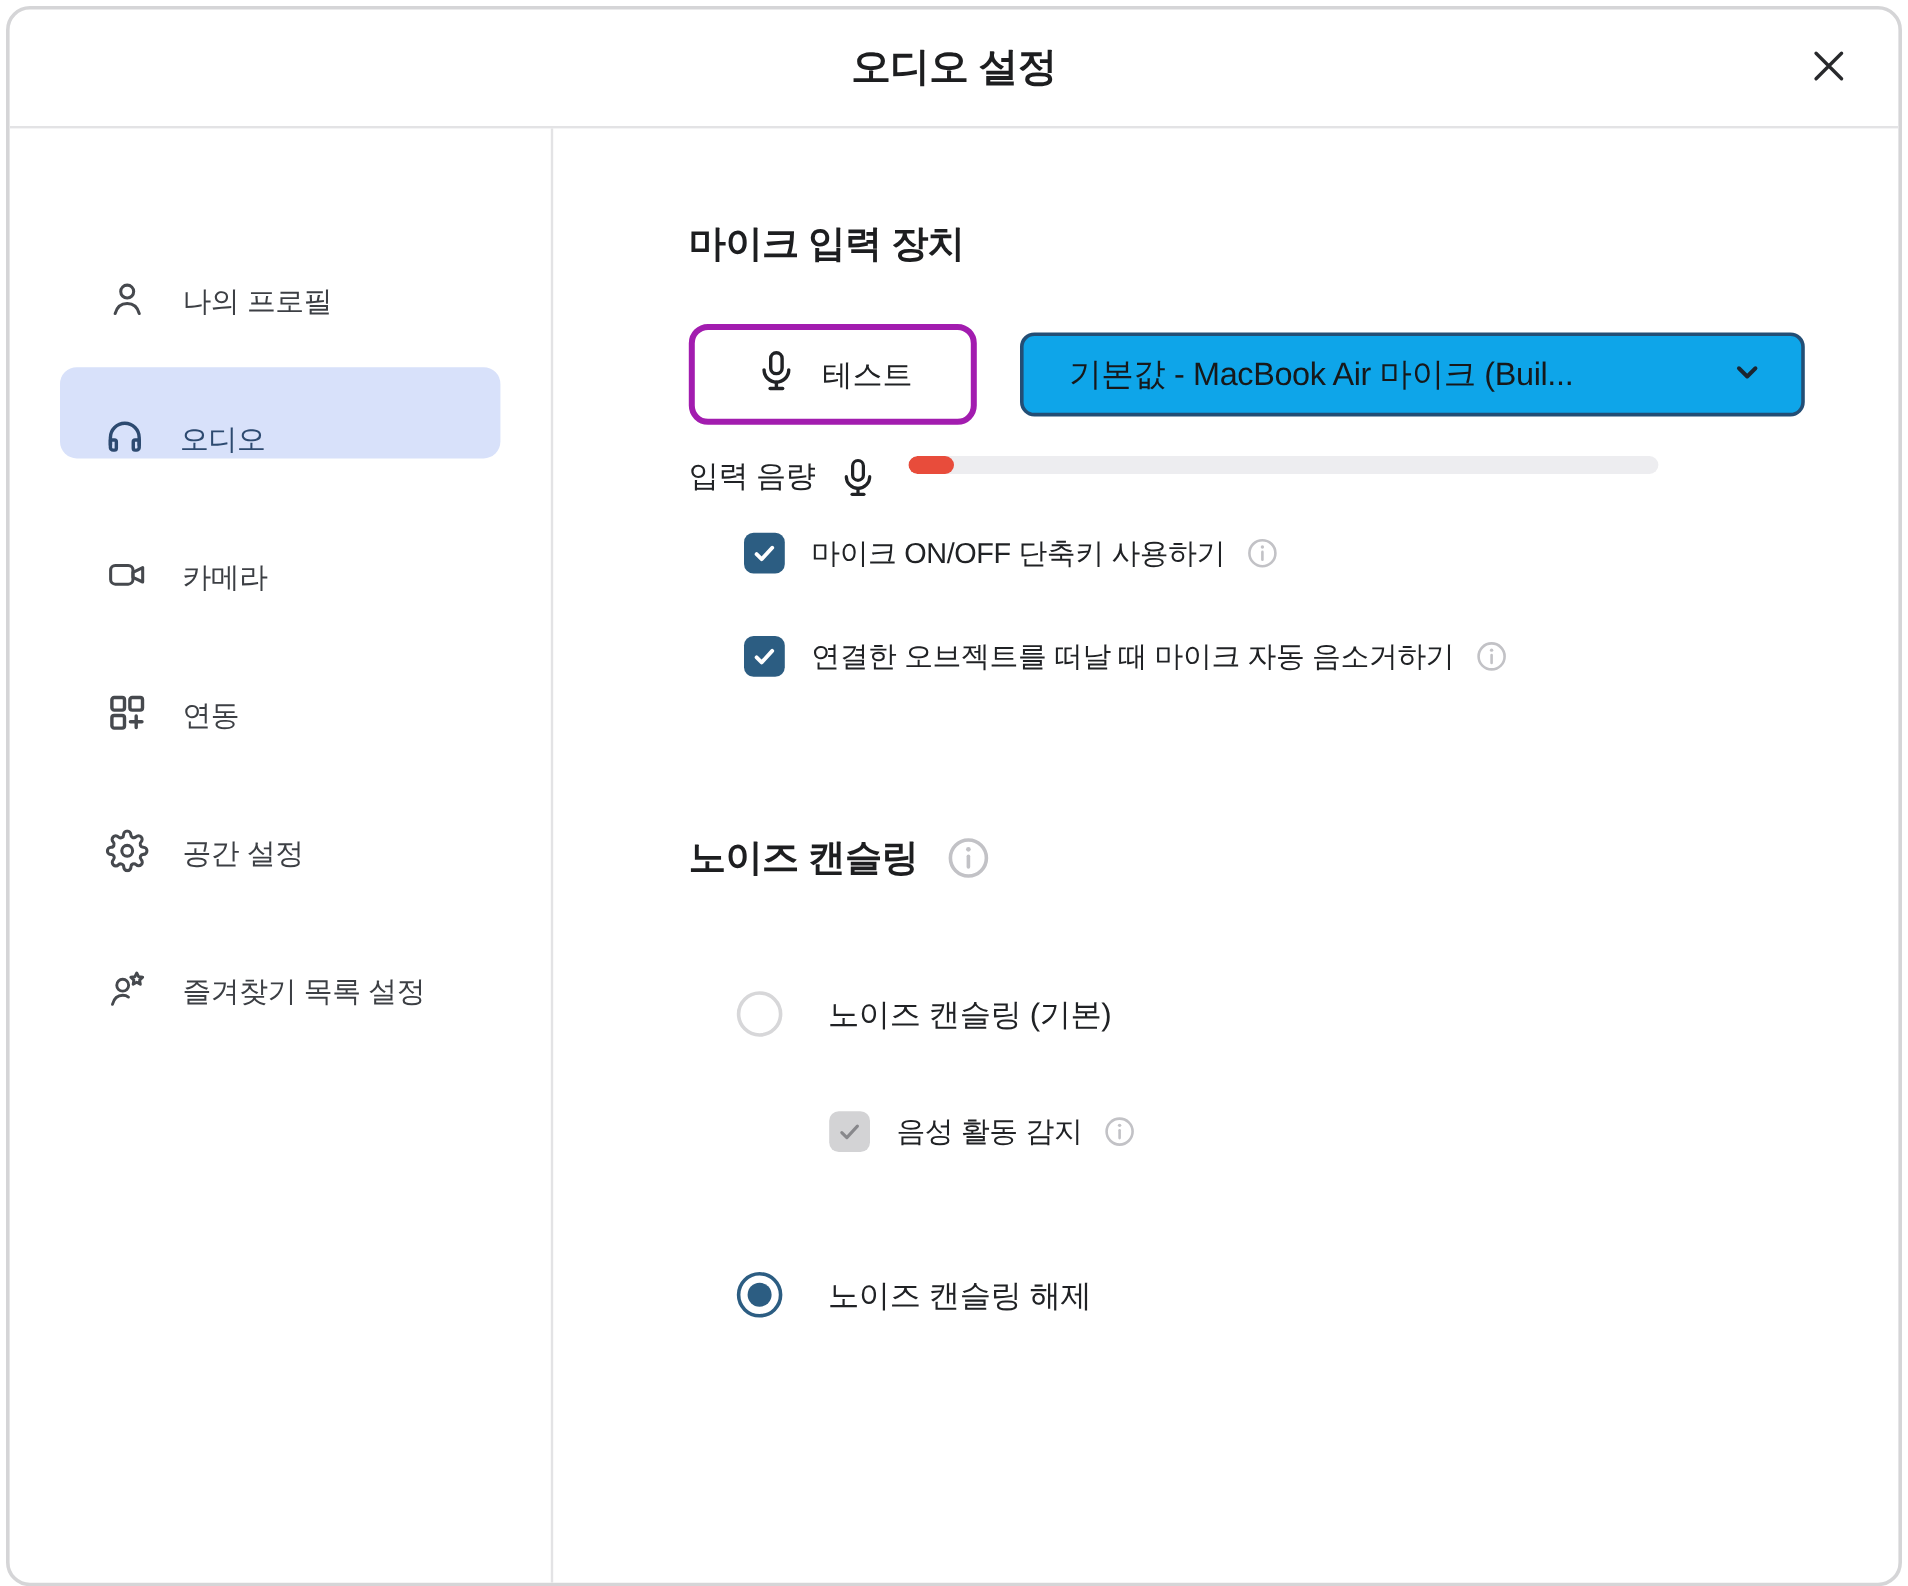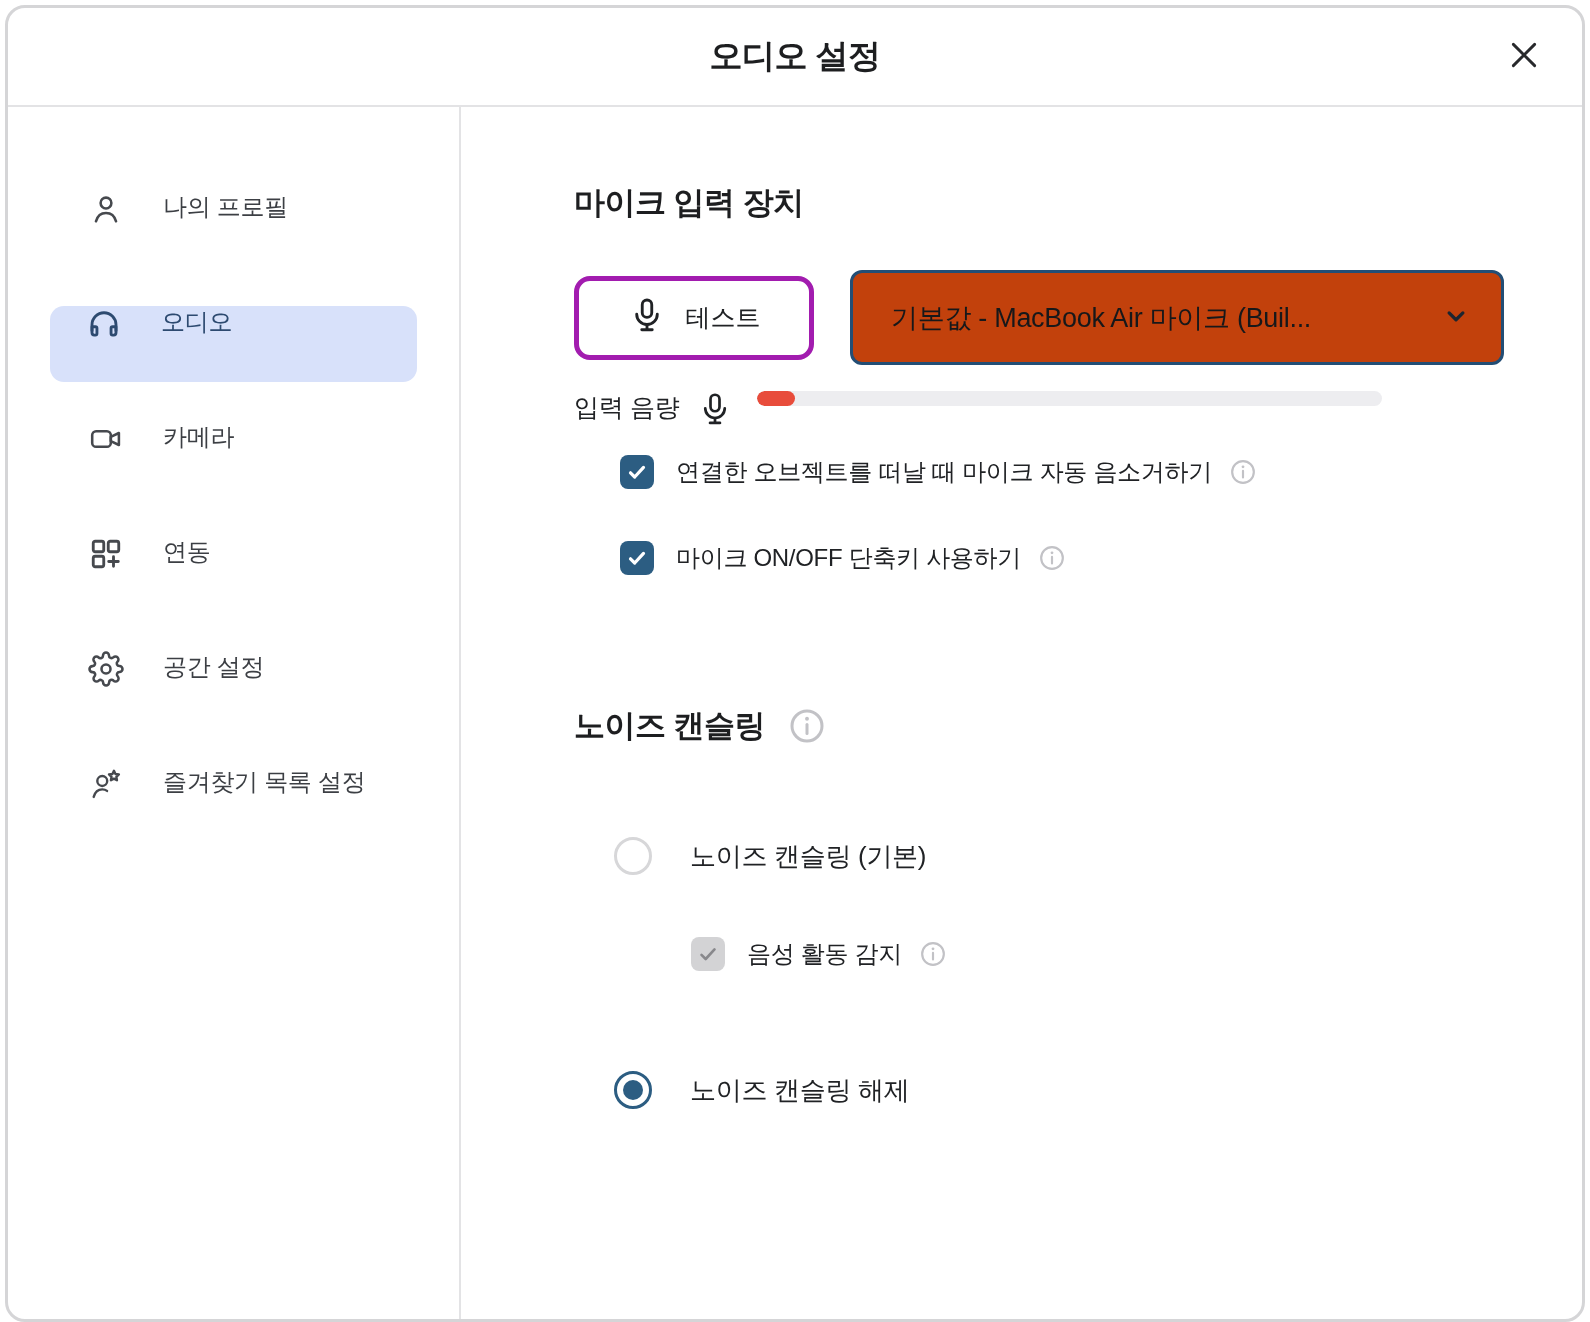--- a/index.html
+++ b/index.html
@@ -29,21 +29,21 @@
   
   .dlg-body { flex:1; display:flex; min-height:0; }
 
   
   .sidebar {
     width:453px; flex:0 0 453px; border-right:2px solid #e3e3e5;
     padding-top:84px;
   }
   .side-item {
     height:76px; margin:0 42px 39px 42px; border-radius:14px;
-    display:flex; align-items:flex-start; padding-left:38px; gap:39px;
+    display:flex; align-items:flex-end; padding-left:38px; gap:28px;
     color:#46494e; cursor:pointer;
   }
   .side-item .s-icon { width:36px; height:36px; flex:0 0 36px; display:flex; align-items:center; justify-content:center; }
   .side-item .s-icon svg { width:36px; height:36px; }
   .side-item .s-label { font-size:24px; color:#3c3f44; letter-spacing:-0.3px; }
   .side-item.selected { background:#d8e1fa;padding-left:36px; }
   .side-item.selected .s-label { color:#2d4a70; font-weight:500; }
   .side-item.selected .s-icon { color:#2d4a70; }
 
   
@@ -51,21 +51,21 @@
   .section-heading { font-size:31px; font-weight:700; color:#1d1e20; letter-spacing:-0.5px; display:flex; align-items:center; gap:24px; }
 
   .device-row { margin-top:46px; display:flex; gap:36px; align-items:center; }
   .test-btn {
     width:240px; height:84px; border:5px solid #a21caf; border-radius:16px; background:#fff;
     display:flex; align-items:center; justify-content:center; gap:20px;
     font-size:25px; color:#202225; cursor:pointer; font-family:inherit;
   }
   .test-btn svg { width:38px; height:38px; }
   .device-select {
-    width:654px; height:95px; border:3px solid #234e75; border-radius:12px; background:#c2410c;
+    width:654px; height:70px; border:3px solid #234e75; border-radius:12px; background:#0ea5e9;
     display:flex; align-items:center; justify-content:space-between;
     padding:0 30px 0 38px; cursor:pointer;
   }
   .device-select .sel-text { font-size:27px; color:#17181a; letter-spacing:-0.3px; white-space:nowrap; overflow:hidden; }
   .device-select svg { width:30px; height:30px; flex:0 0 30px; }
 
   .volume-row { margin-top:26px; display:flex; align-items:flex-start; }
   .volume-label { font-size:25px; color:#202225; letter-spacing:-0.3px; }
   .volume-mic { width:36px; height:36px; margin-left:18px; color:#202225; }
   .volume-mic svg { width:36px; height:36px; }
@@ -236,37 +236,37 @@
 
         <div class="check-group">
 
 
           <div class="check-row">
             <span class="checkbox">
               <svg viewBox="0 0 24 24" fill="none" stroke="#ffffff" stroke-width="3.2" stroke-linecap="round" stroke-linejoin="round">
                 <path d="M5.5 12.8l4.2 4.2 8.8-9.6"></path>
               </svg>
             </span>
-            <span class="check-label">연결한 오브젝트를 떠날 때 마이크 자동 음소거하기</span>
+            <span class="check-label">마이크 ON/OFF 단축키 사용하기</span>
             <span class="info-icon">
               <svg viewBox="0 0 24 24" fill="none" stroke="#c2c2c6" stroke-width="2">
                 <circle cx="12" cy="12" r="10"></circle>
                 <line x1="12" y1="11" x2="12" y2="17" stroke-linecap="round"></line>
                 <circle cx="12" cy="7.2" r="1.3" fill="#c2c2c6" stroke="none"></circle>
               </svg>
             </span>
           </div>
 
           <div class="check-row">
             <span class="checkbox">
               <svg viewBox="0 0 24 24" fill="none" stroke="#ffffff" stroke-width="3.2" stroke-linecap="round" stroke-linejoin="round">
                 <path d="M5.5 12.8l4.2 4.2 8.8-9.6"></path>
               </svg>
             </span>
-            <span class="check-label">마이크 ON/OFF 단축키 사용하기</span>
+            <span class="check-label">연결한 오브젝트를 떠날 때 마이크 자동 음소거하기</span>
             <span class="info-icon">
               <svg viewBox="0 0 24 24" fill="none" stroke="#c2c2c6" stroke-width="2">
                 <circle cx="12" cy="12" r="10"></circle>
                 <line x1="12" y1="11" x2="12" y2="17" stroke-linecap="round"></line>
                 <circle cx="12" cy="7.2" r="1.3" fill="#c2c2c6" stroke="none"></circle>
               </svg>
             </span>
           </div>
 
         </div>

